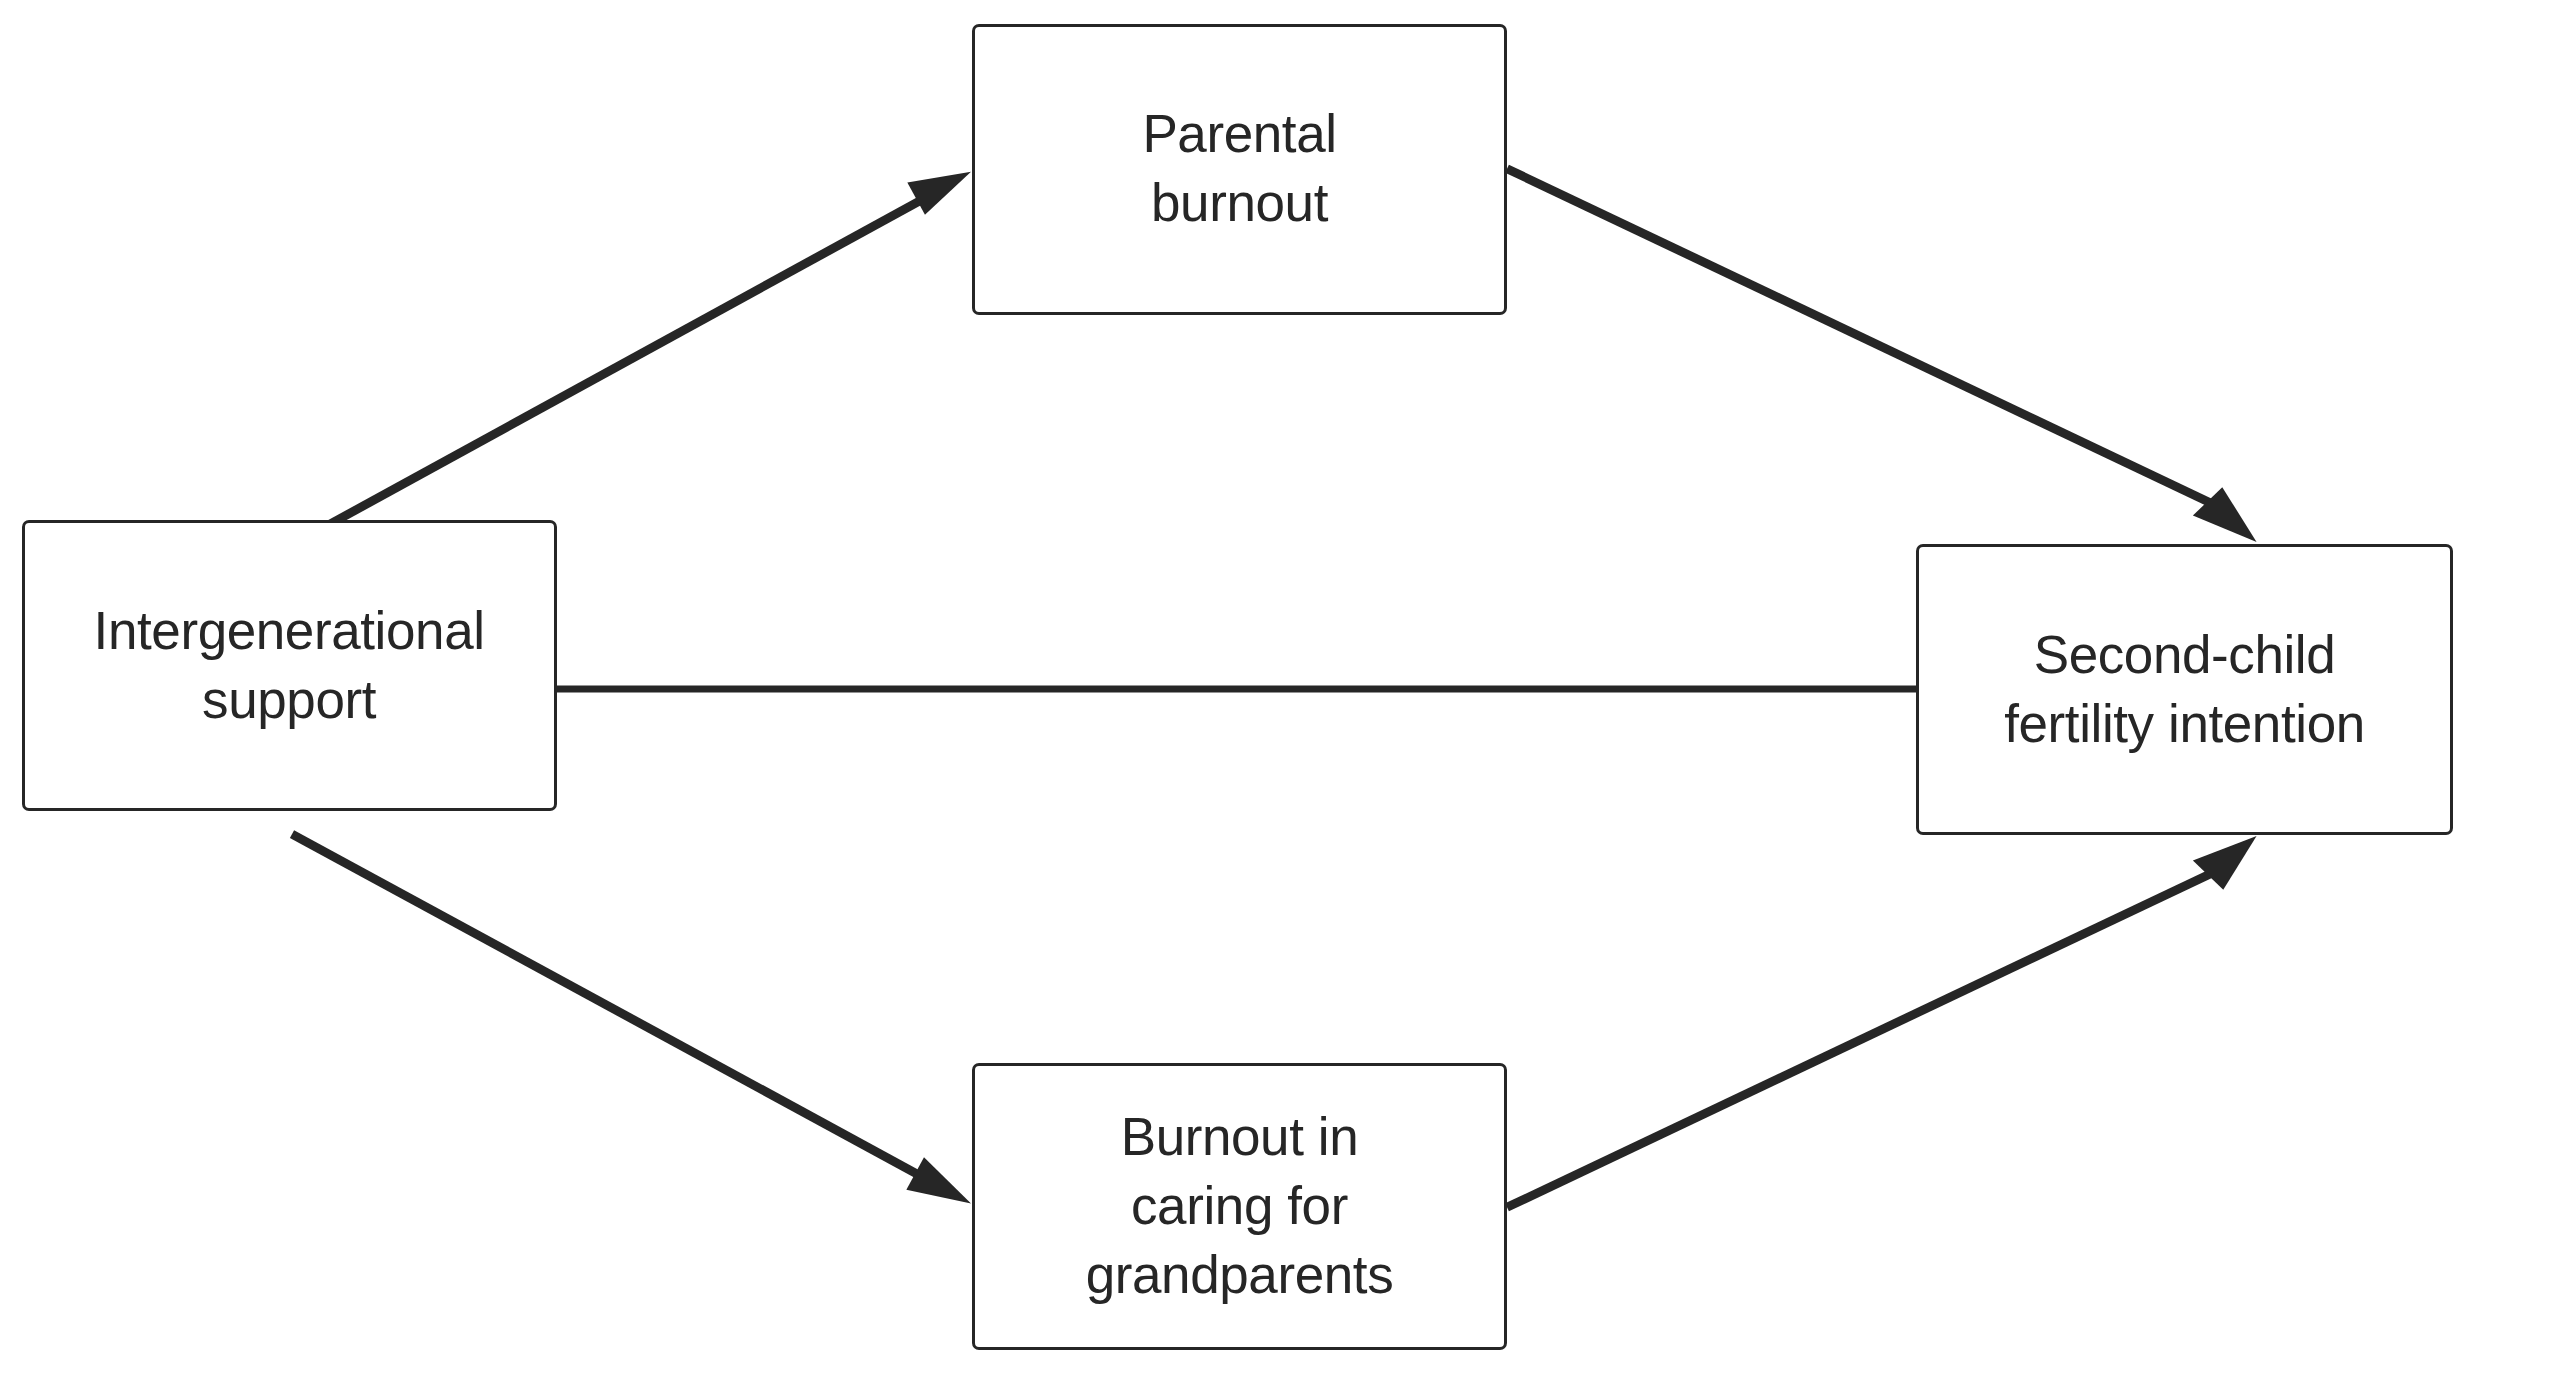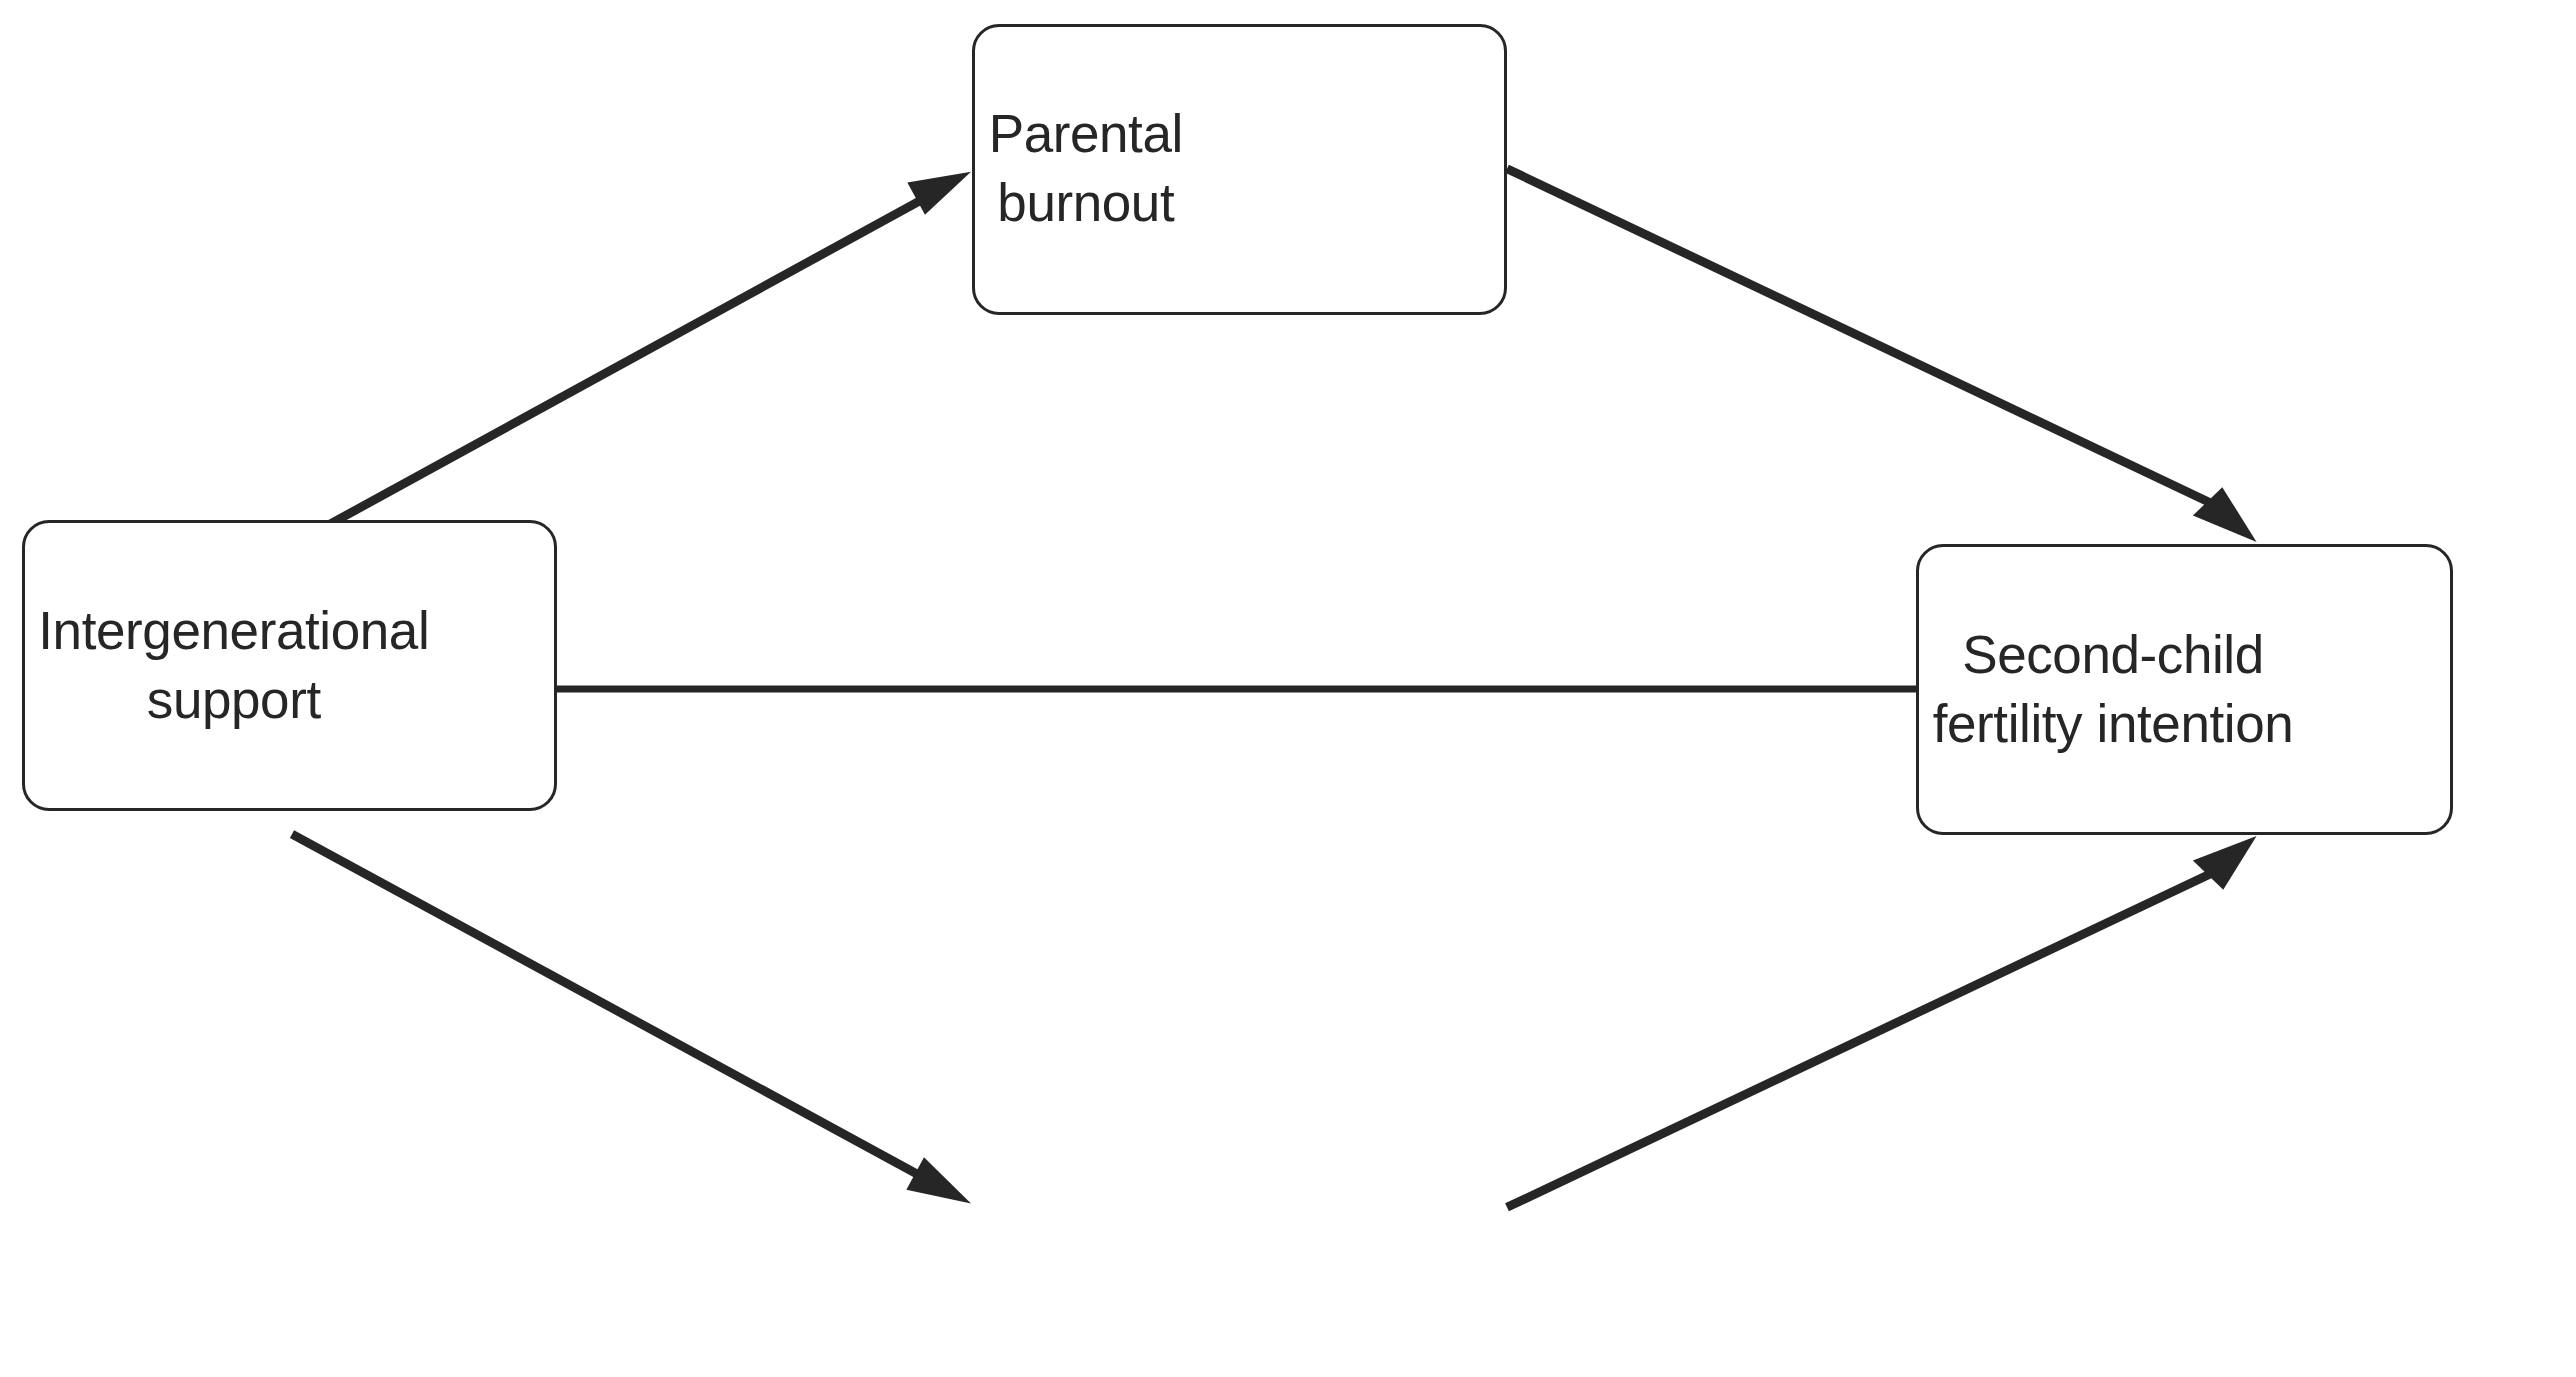--- a/index.html
+++ b/index.html
@@ -23,23 +23,24 @@
     left: 0;
     top: 0;
     width: 2576px;
     height: 1378px;
   }
   .node-box {
     position: absolute;
     box-sizing: border-box;
     background: #ffffff;
     border: 3.9px solid #262626;
-    border-radius: 27px;
+    border-radius: 7px;
     display: flex;
     align-items: center;
+    justify-content: center;
     text-align: center;
     z-index: 3;
   }
   .node-label {
     font-family: "Liberation Sans", sans-serif;
     font-size: 53px;
     line-height: 1.30;
     color: #262626;
     letter-spacing: -0.4px;
     white-space: pre-line;
@@ -88,20 +89,25 @@
   <div class="node-box" id="node-intergenerational-support">
     <span class="node-label">Intergenerational
 support</span>
   </div>
 
   <div class="node-box" id="node-parental-burnout">
     <span class="node-label">Parental
 burnout</span>
   </div>
 
+  <div class="node-box" id="node-burnout-grandparents">
+    <span class="node-label">Burnout in
+caring for
+grandparents</span>
+  </div>
 
   <div class="node-box" id="node-second-child-intention">
     <span class="node-label">Second-child
 fertility intention</span>
   </div>
 
 </div>
 
 
 </body></html>

